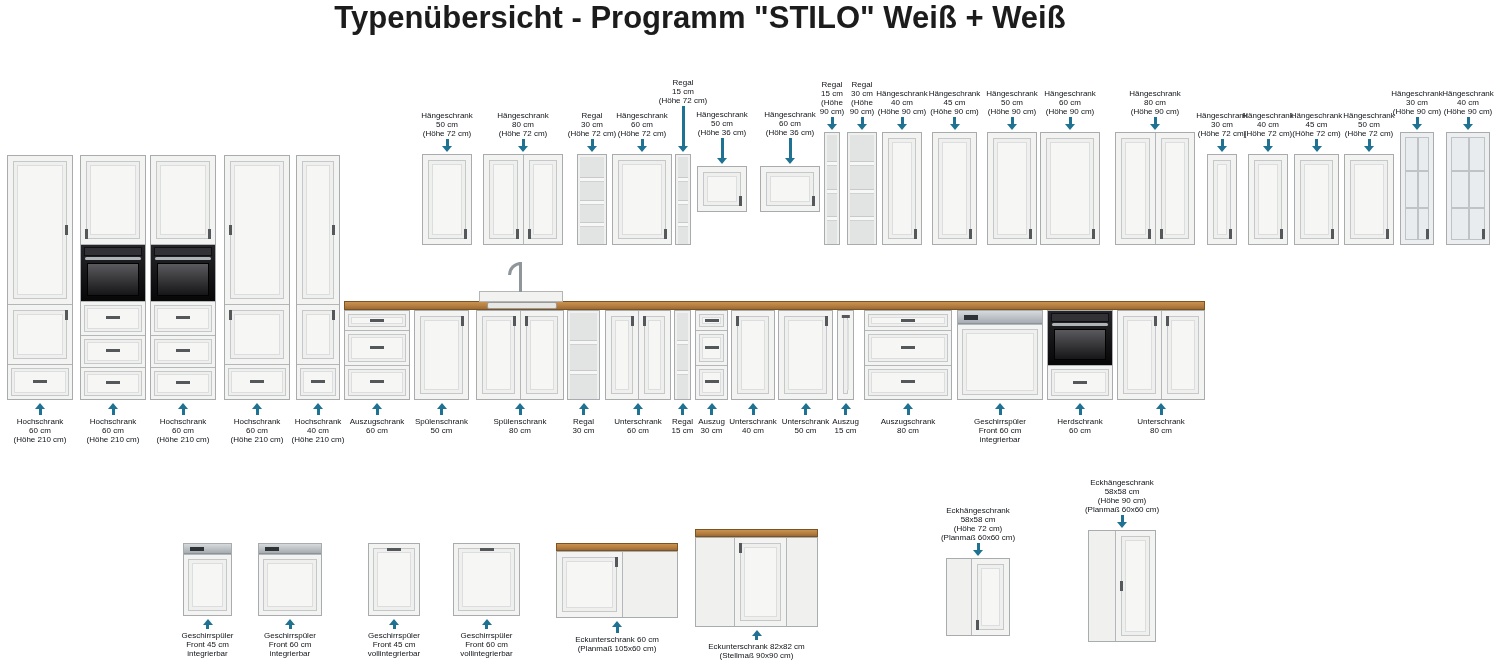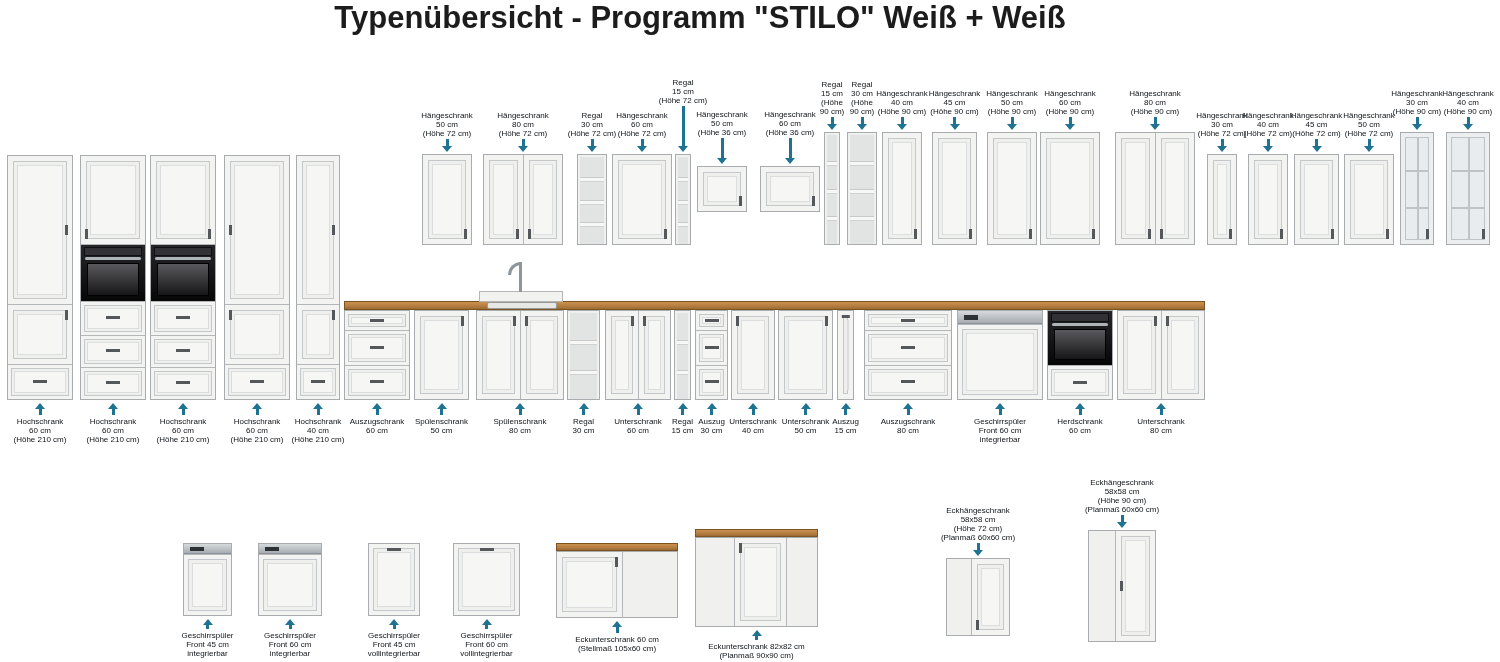--- a/index.html
+++ b/index.html
@@ -771,38 +771,38 @@
           </div>
           <div class="cell plain" style="flex: 45 1 0px;"></div>
         </div>
       </div>
       <div class="arr" style="left: 612px; top: 621px; height: 12px;">
         <div class="stem" style="top: 6px; height: 6px;"></div>
         <div class="head" style="top: 0px; border-bottom: 6px solid var(--arrow);"></div>
       </div>
       <div class="lbl" style="left: 557px; top: 635px; width: 120px;">
         <div class="lline">Eckunterschrank 60 cm</div>
-        <div class="lline">(Stellmaß 105x60 cm)</div>
+        <div class="lline">(Planmaß 105x60 cm)</div>
       </div>
       <div class="cab" style="left: 695px; top: 537px; width: 123px; height: 90px;">
         <div class="part row" style="flex: 1 1 0px;">
           <div class="cell plain" style="flex: 32 1 0px;"></div>
           <div class="cell face door" style="flex: 43 1 0px;">
             <div class="hdl hdl-tl"></div>
           </div>
           <div class="cell plain" style="flex: 25 1 0px;"></div>
         </div>
       </div>
       <div class="arr" style="left: 751.5px; top: 630px; height: 10px;">
         <div class="stem" style="top: 6px; height: 4px;"></div>
         <div class="head" style="top: 0px; border-bottom: 6px solid var(--arrow);"></div>
       </div>
       <div class="lbl" style="left: 691.5px; top: 642px; width: 130px;">
         <div class="lline">Eckunterschrank 82x82 cm</div>
-        <div class="lline">(Planmaß 90x90 cm)</div>
+        <div class="lline">(Stellmaß 90x90 cm)</div>
       </div>
       <div class="cab" style="left: 946px; top: 558px; width: 64px; height: 78px;">
         <div class="part row" style="flex: 1 1 0px;">
           <div class="cell plain" style="flex: 40 1 0px;"></div>
           <div class="cell face door" style="flex: 60 1 0px;">
             <div class="hdl hdl-bl"></div>
           </div>
         </div>
       </div>
       <div class="arr" style="left: 973px; top: 543px; height: 13px;">

